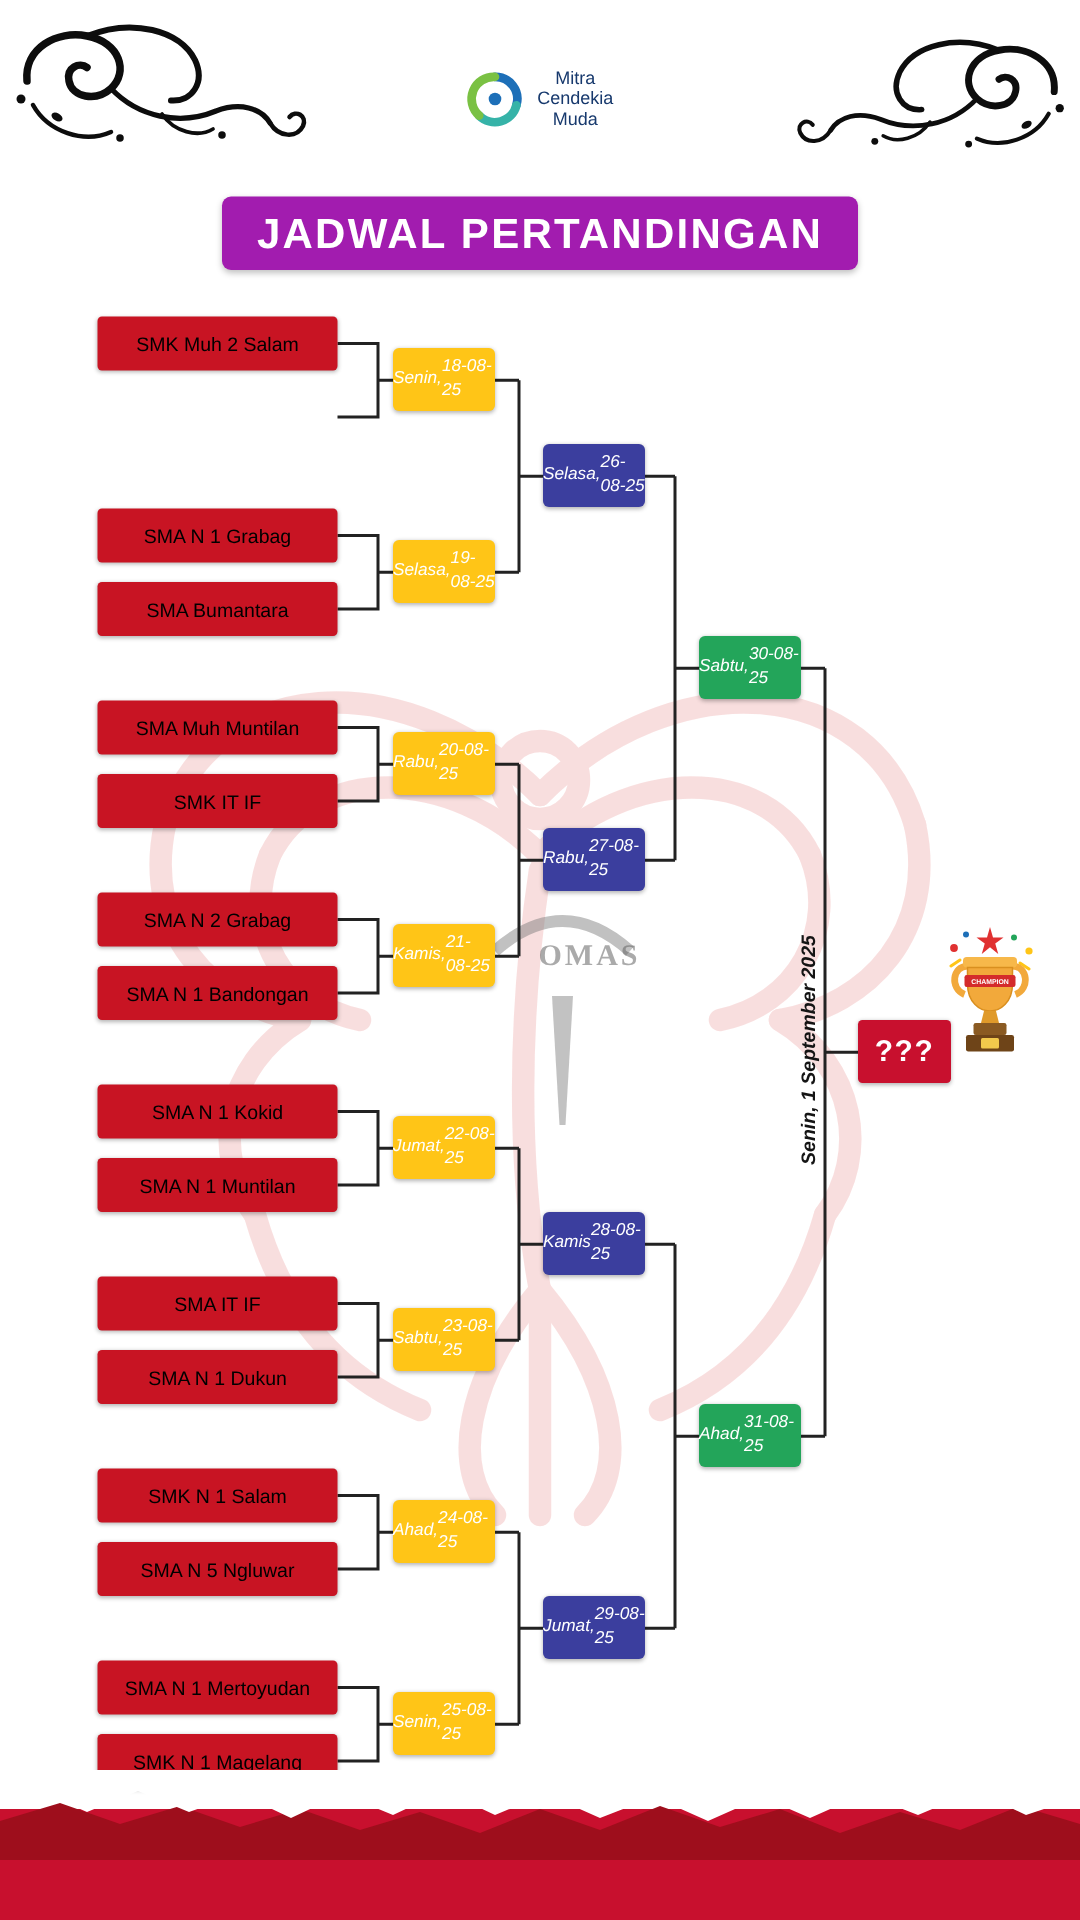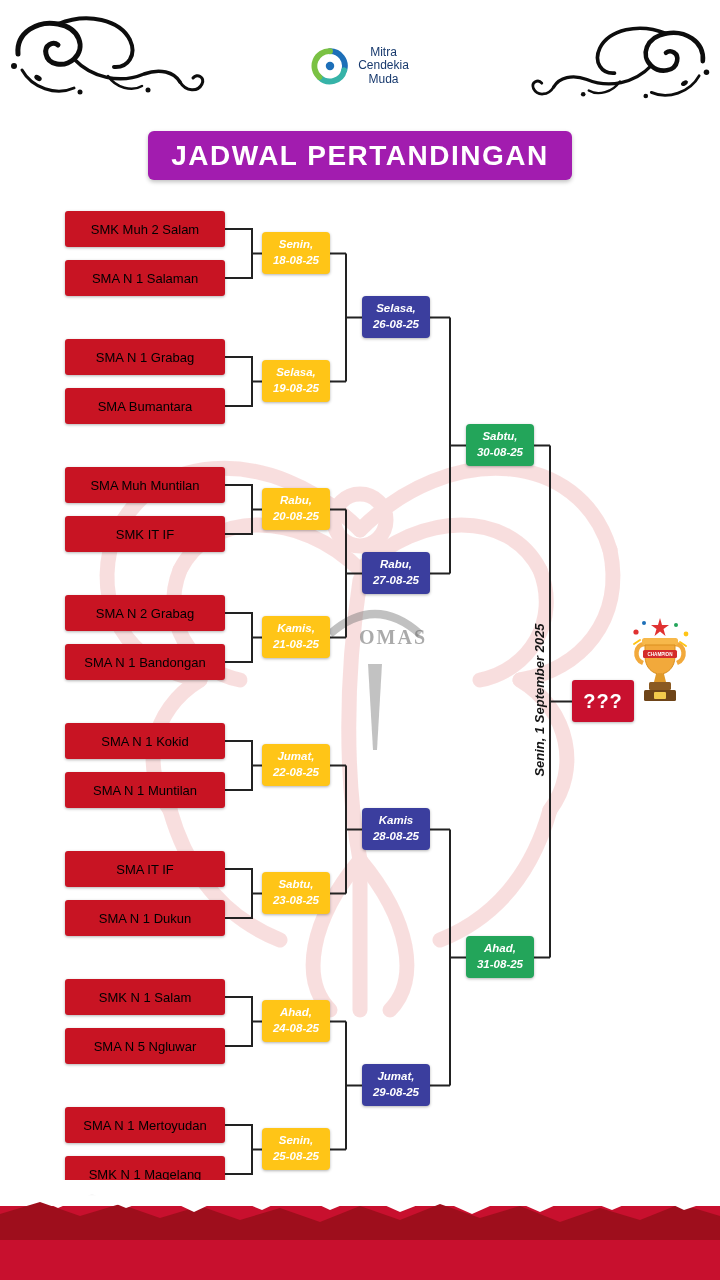--- a/index.html
+++ b/index.html
@@ -16,22 +16,22 @@
 
   .title-banner{position:absolute;left:148px;top:131px;width:424px;height:49px;background:#a21caf;
     border-radius:6px;display:flex;align-items:center;justify-content:center;color:#fff;
     font-size:28px;font-weight:700;letter-spacing:1.5px;box-shadow:0 2px 4px rgba(0,0,0,.25);}
 
   .team{position:absolute;left:65px;width:160px;height:36px;background:#c81423;border-radius:3px;
     color:#000000;display:flex;align-items:center;justify-content:center;font-size:13px;font-weight:500;
     box-shadow:0 1px 3px rgba(0,0,0,.3);text-align:center;}
 
   .date-box{position:absolute;width:68px;height:42px;border-radius:4px;color:#fff;display:flex;
-    flex-direction:column;align-items:center;justify-content:center;font-size:11.5px;font-style:italic;
-    font-weight:700;line-height:1.35;box-shadow:0 1px 3px rgba(0,0,0,.3);}
+    flex-direction:row;align-items:center;justify-content:center;font-size:11.5px;font-style:italic;
+    font-weight:400;line-height:1.35;box-shadow:0 1px 3px rgba(0,0,0,.3);}
   .yellow{left:262px;background:#ffc517;}
   .blue{left:362px;background:#3b3e9e;}
   .green{left:466px;background:#23a55a;}
 
   .final-box{position:absolute;left:572px;top:680px;width:62px;height:42px;background:#c8102e;border-radius:3px;
     display:flex;align-items:center;justify-content:center;color:#fff;font-weight:700;font-size:20px;
     letter-spacing:1px;box-shadow:0 1px 3px rgba(0,0,0,.3);}
   .final-date{position:absolute;left:539px;top:700px;transform:translate(-50%,-50%) rotate(-90deg);
     white-space:nowrap;font-size:13px;font-style:italic;font-weight:600;color:#141414;}
 
@@ -141,21 +141,20 @@
       M346 253.5 V381.5 M346 317.5 H450
       M346 509.5 V637.5 M346 573.5 H450
       M346 765.5 V893.5 M346 829.5 H450
       M346 1021.5 V1149.5 M346 1085.5 H450
       M450 317.5 V573.5 M450 445.5 H550
       M450 829.5 V1085.5 M450 957.5 H550
       M550 445.5 V957.5 M550 701.5 H572"></path>
   </svg>
 
   <div class="team" style="top:211px">SMK Muh 2 Salam</div>
-  <div class="team" style="top:260px">SMA N 1 Salaman</div>
   <div class="team" style="top:339px">SMA N 1 Grabag</div>
   <div class="team" style="top:467px">SMA Muh Muntilan</div>
   <div class="team" style="top:388px">SMA Bumantara</div>
   <div class="team" style="top:516px">SMK IT IF</div>
   <div class="team" style="top:595px">SMA N 2 Grabag</div>
   <div class="team" style="top:644px">SMA N 1 Bandongan</div>
   <div class="team" style="top:723px">SMA N 1 Kokid</div>
   <div class="team" style="top:772px">SMA N 1 Muntilan</div>
   <div class="team" style="top:851px">SMA IT IF</div>
   <div class="team" style="top:900px">SMA N 1 Dukun</div>

